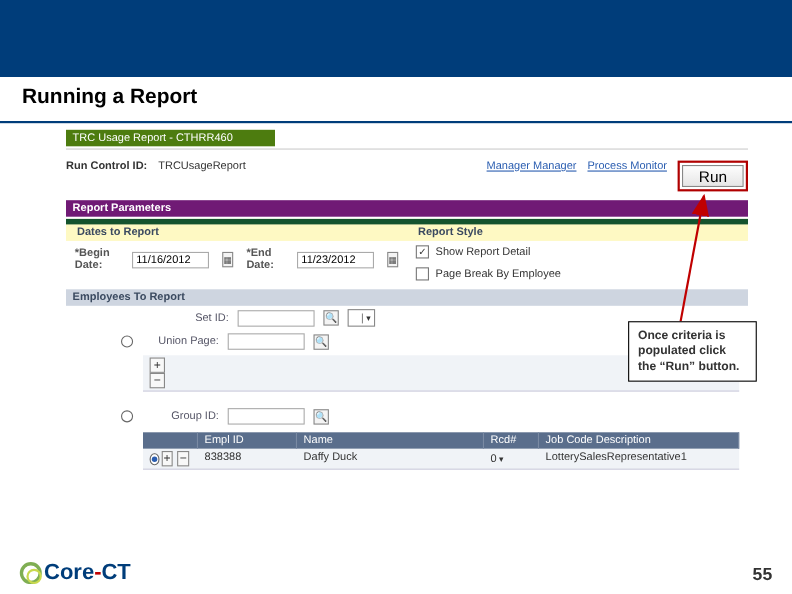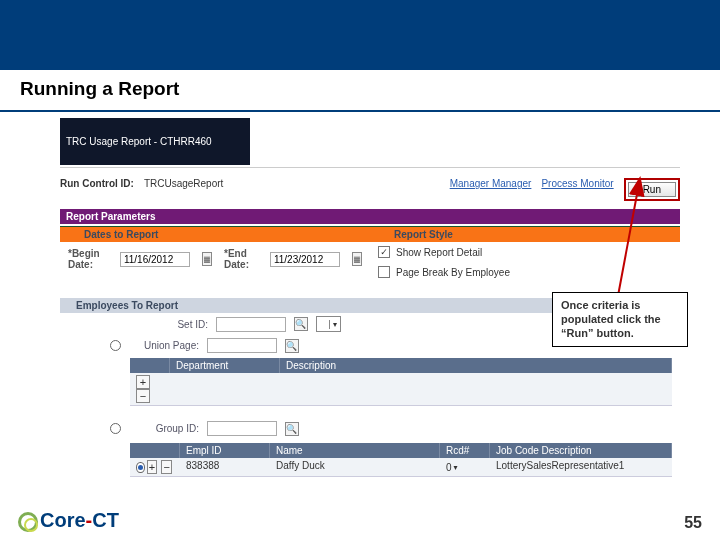--- a/index.html
+++ b/index.html
@@ -23,44 +23,44 @@
     padding: 8px 20px 10px 20px;
     font-size: 19px;
     font-weight: bold;
     color: #000;
     border-bottom: 2px solid #003d7a;
   }
   .app {
     padding: 6px 40px 0 60px;
   }
   .bread {
-    background: #0f172a;
+    background: #4d7c0f;
     color: #fff;
     font-size: 10px;
-    padding: 18px 6px;
+    padding: 2px 6px;
     display: inline-block;
     min-width: 190px;
   }
   .hr1 { border-top: 1px solid #ccc; margin: 2px 0 10px 0; }
   .row-run {
     display: flex;
     align-items: flex-start;
     gap: 10px;
     font-size: 10px;
   }
   .row-run .lbl { font-weight: bold; }
   .row-run .grow { flex: 1; }
   .link { color: #2a5db0; text-decoration: underline; cursor: pointer; }
   .runbtn {
     border: 2px solid #b00000;
     padding: 2px;
     display: inline-block;
   }
   .runbtn button {
-    font-size: 10px;
+    font-size: 14px;
     padding: 1px 14px;
     border: 1px solid #888;
     background: linear-gradient(#fdfdfd,#e6e6e6);
     cursor: pointer;
   }
   .section-hdr {
     background: #701a75;
     color: #fff;
     font-size: 10px;
     font-weight: bold;
@@ -69,26 +69,26 @@
   }
   .sub-row {
     display: flex;
     gap: 0;
     margin-top: 2px;
   }
   .sub-left, .sub-right {
     flex: 1;
   }
   .sub-head {
-    background: #f97316;
+    background: #fef9c3;
     color: #3b4a60;
     font-weight: bold;
     font-size: 10px;
-    padding: 2px 24px;
-    border-top: 1px solid #14532d;
+    padding: 2px 10px;
+    border-top: 5px solid #14532d;
   }
   .fields {
     padding: 6px 8px;
     font-size: 10px;
     display: flex;
     gap: 12px;
     align-items: center;
   }
   .fields label { font-weight: bold; color: #555; }
   .fields input[type="text"] {
@@ -105,40 +105,40 @@
     background:#f4f4f4;cursor:pointer;
     color:#555;
   }
   .chkrow { font-size:10px; padding:4px 8px; display:flex; gap:6px; align-items:center;}
   .chk {
     width:12px;height:12px;border:1px solid #777;display:inline-flex;
     align-items:center;justify-content:center;font-size:9px;background:#fff;cursor:pointer;
   }
   .emp-hdr {
     background:#ced5e0;color:#3b4a60;font-size:10px;font-weight:bold;
-    padding:2px 16px;margin-top:16px;
+    padding:2px 6px;margin-top:4px;
   }
   .form-line{display:flex;align-items:center;gap:8px;padding:3px 8px 3px 50px;font-size:10px;}
   .form-line label{min-width:70px;text-align:right;color:#556;}
   .form-line input{font-size:10px;border:1px solid #aaa;padding:1px 3px;width:70px;}
   .look{width:14px;height:14px;border:1px solid #888;display:inline-flex;align-items:center;justify-content:center;font-size:9px;background:#f4f4f4;cursor:pointer;color:#555;}
   .dd{display:inline-flex;border:1px solid #888;height:16px;align-items:center;background:#fff;}
   .dd span{padding:0 6px;font-size:10px;min-width:10px;}
   .dd .car{border-left:1px solid #888;padding:0 3px;font-size:8px;cursor:pointer;}
   .radio{width:11px;height:11px;border:1px solid #666;border-radius:50%;display:inline-block;cursor:pointer;background:#fff;}
   .radio.sel::after{content:"";display:block;width:5px;height:5px;background:#2a5db0;border-radius:50%;margin:2px auto;}
   .grid-head{display:flex;background:#5a6e8c;color:#fff;font-size:10px;}
   .grid-head div{padding:2px 6px;border-right:1px solid #7a8aa3;}
   .grid-body{display:flex;background:#f0f3f7;font-size:10px;border-bottom:1px solid #ccd;}
   .grid-body div{padding:2px 6px;}
   .pm{display:inline-flex;width:14px;height:14px;border:1px solid #888;align-items:center;justify-content:center;font-size:11px;background:#f8f8f8;cursor:pointer;margin-right:2px;}
   .callout{
     position:absolute;
     right:32px; top:292px;
-    width:136px;
+    width:117px;
     background:#fff;
     border:1.5px solid #000;
     padding:6px 8px;
     font-size:11px;
     font-weight:bold;
     line-height:1.25;
     z-index:5;
   }
   svg.arrow{position:absolute;left:0;top:0;pointer-events:none;z-index:4;}
   .footer{
@@ -215,25 +215,20 @@
       </span>
   </div>
   <div class="form-line">
     <span class="radio"></span>
     <label>Union Page:</label>
     <input type="text" style="">
     <span class="look">🔍</span>
   </div>
 
   <div style="padding:2px 8px 2px 70px">
-    <div class="grid-head">
-      <div style="width:40px"></div>
-      <div style="width:110px">Department</div>
-      <div style="flex:1">Description</div>
-    </div>
     <div class="grid-body">
       <div style="width:40px">
         <span class="pm">+</span><span class="pm">−</span>
       </div>
       <div style="width:110px"></div>
       <div style="flex:1"></div>
     </div>
   </div>
 
   <div class="form-line" style="margin-top:10px;">

